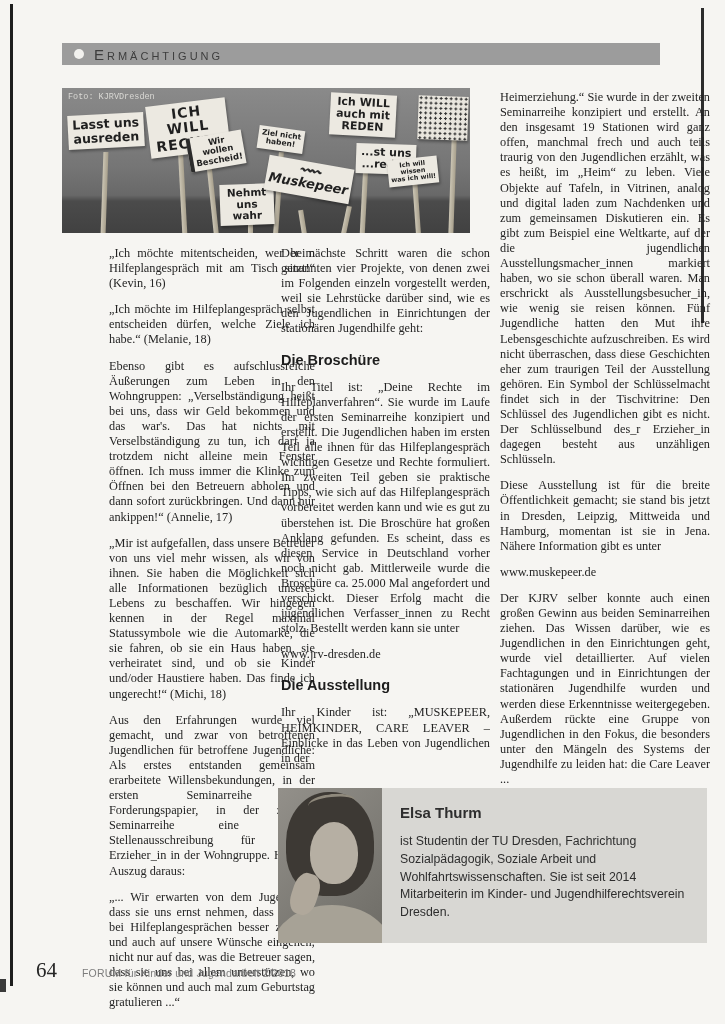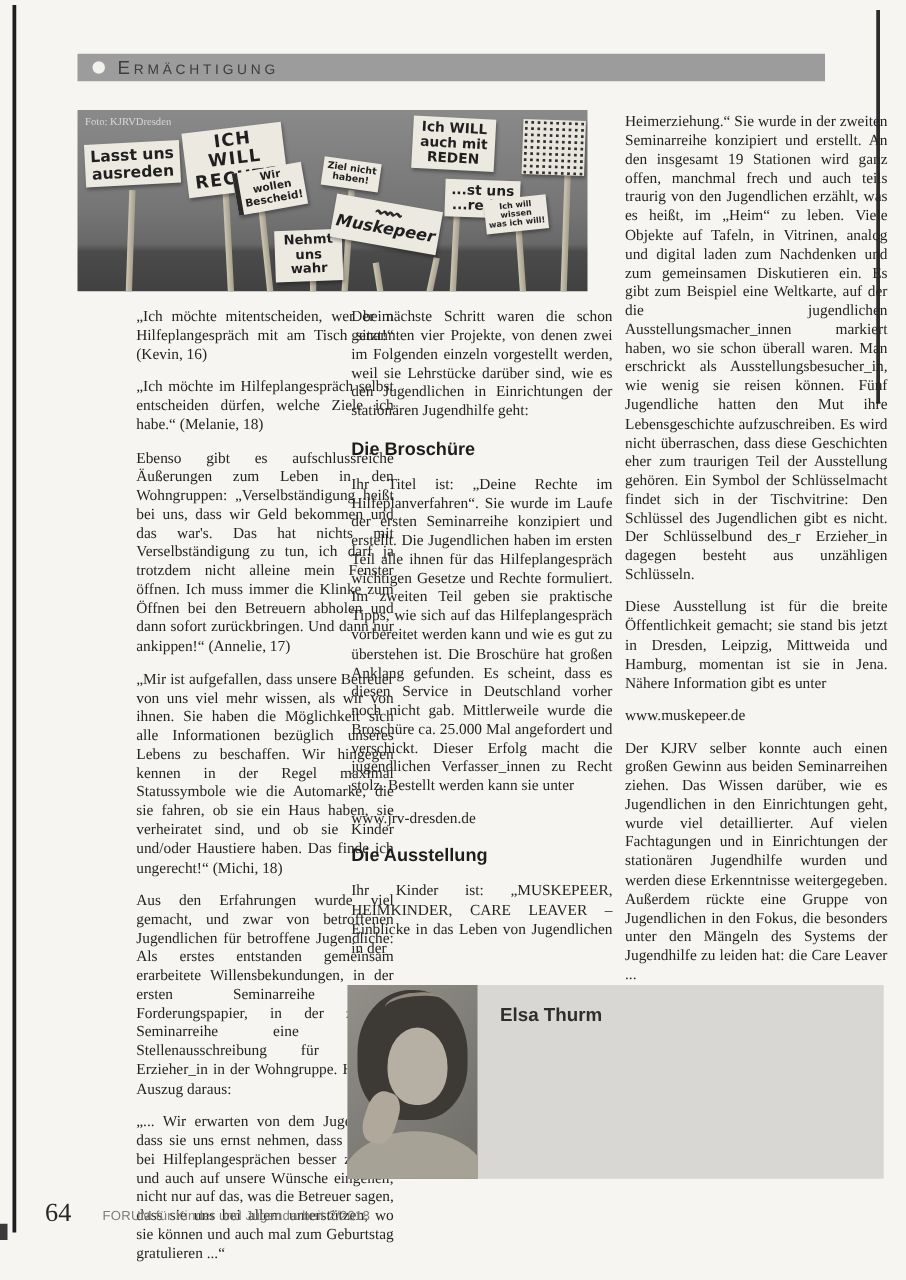--- a/index.html
+++ b/index.html
@@ -15,21 +15,21 @@
   
   .header-bar{position:absolute;left:62px;top:43px;width:598px;height:22px;background:#9c9c9c;
     display:flex;align-items:center;gap:10px;padding-left:12px;box-sizing:border-box;}
   .header-bullet{width:10px;height:10px;border-radius:50%;background:#f2f1ee;}
   .header-label{font-family:"Liberation Sans",sans-serif;font-variant:small-caps;text-transform:capitalize;
     font-size:15px;letter-spacing:3px;color:#3d3d3d;font-weight:500;}
 
   
   .photo{position:absolute;left:62px;top:88px;width:408px;height:145px;
     background:linear-gradient(180deg,#8a8a8a 0%,#757575 55%,#686868 74%,#4b4b4b 78%,#414141 100%);overflow:hidden;}
-  .photo-credit{position:absolute;left:6px;top:4px;font-family:Liberation Serif, serif;font-size:8.5px;color:#d9d8d4;}
+  .photo-credit{position:absolute;left:6px;top:4px;font-family:Liberation Mono, monospace;font-size:8.5px;color:#d9d8d4;}
   .stick{position:absolute;width:5px;background:linear-gradient(90deg,#cbc5b4,#a79f8c);}
   .sign{position:absolute;background:#ece9e1;color:#1f1f1f;text-align:center;
     font-family:"DejaVu Sans",sans-serif;font-weight:bold;line-height:1.1;
     padding:3px 2px;box-shadow:1px 2px 3px rgba(0,0,0,.35);box-sizing:border-box;}
   .sign span{display:block;}
   .s0{left:6px;top:26px;width:76px;font-size:12.5px;transform:rotate(-3deg);}
   .s1{left:86px;top:14px;width:80px;font-size:14px;transform:rotate(-7deg);letter-spacing:1px;}
   .s2{left:126px;top:46px;width:56px;font-size:8.5px;transform:rotate(-10deg);border-left:4px solid #2b2b2b;}
   .s3{left:196px;top:40px;width:46px;font-size:7.5px;transform:rotate(8deg);}
   .s6{left:268px;top:6px;width:66px;font-size:11px;transform:rotate(3deg);}
@@ -166,19 +166,20 @@
   <div class="author-box">
     <div class="portrait">
       <div class="hair"></div>
       <div class="glasses"></div>
       <div class="face"></div>
       <div class="body"></div>
       <div class="hand"></div>
     </div>
     <div class="author-text">
       <div class="author-name">Elsa Thurm</div>
+      <div class="author-bio">ist Studentin der TU Dresden, Fachrichtung Sozialpädagogik, Soziale Arbeit und Wohlfahrtswissenschaften. Sie ist seit 2014 Mitarbeiterin im Kinder- und Jugendhilferechtsverein Dresden.</div>
     </div>
   </div>
 
   <div class="footer-pagenum">64</div>
   <div class="footer-journal">FORUM für Kinder und Jugendarbeit 2/2018</div>
 
 </div>
 
 </body></html>

